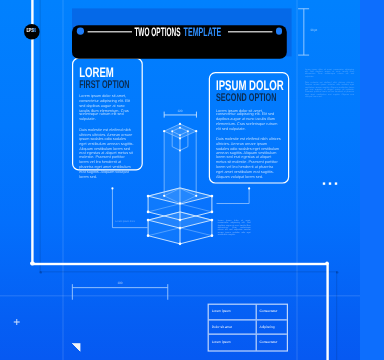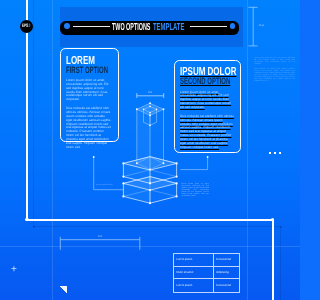--- a/index.html
+++ b/index.html
@@ -20,21 +20,21 @@
   
   #eps{position:absolute;left:19.9px;top:19.9px;width:13.4px;height:13.4px;border-radius:50%;background:#000;z-index:6;}
   #eps .t{position:absolute;font-size:4.9px;font-weight:bold;line-height:4.9px;top:5.6px;
           white-space:nowrap;font-family:"Liberation Sans",sans-serif;display:inline-block;
           transform-origin:left center;}
   #eps .e{color:#fff;left:2.4px;transform:scaleX(0.62);}
   #eps .n{color:#4da3ff;left:7.5px;transform:scaleX(0.6);}
 
   
   #hband{position:absolute;left:60px;top:7px;width:183px;height:40px;background:#0569e8;}
-  #hbar{position:absolute;left:60.4px;top:20.6px;width:178.8px;height:14px;background:#000;border-radius:5.7px;z-index:5;}
+  #hbar{position:absolute;left:60.4px;top:20.6px;width:178.8px;height:28px;background:#000;border-radius:5.7px;z-index:5;}
   #hbar .knob{position:absolute;width:5.8px;height:5.8px;border-radius:50%;background:#1d7dfb;top:2.8px;}
   #hbar .rule{position:absolute;height:0.9px;background:#e8e8e8;top:5.3px;}
   #hbar .ttl{position:absolute;font-size:10.2px;font-weight:bold;white-space:nowrap;letter-spacing:0px;
              line-height:11.4px;top:1.0px;
              font-family:"Liberation Sans",sans-serif;display:inline-block;
              transform-origin:left center;}
   #hbar .w{transform:scaleX(0.53);}
   #hbar .b{transform:scaleX(0.58);}
   #hbar .w{color:#fff;}
   #hbar .b{color:#2f90ff;}
@@ -122,21 +122,21 @@
     <span class="knob" style="left:169.3px;"></span>
   </div>
 
   <div class="card" style="left:59.7px;top:48px;width:59px;height:93.6px;">
     <h1>LOREM</h1>
     <h2>FIRST OPTION</h2>
     <p>Lorem ipsum dolor sit amet, consectetur adipiscing elit. Elit sed dapibus augue at nunc iaculis illum elementum. Cras scelerisque rutrum elit sed vulputate.</p>
     <p>Duis molestie est eleifend nibh ultrices ultricies. Aenean ornare ipsum sodales odio sodales eget vestibulum aenean sagittis. Aliquam vestibulum lorem sed erat egestas at aliquet metus sit molestie. Praesent porttitor lorem vel leo hendrerit at pharetra eget amet vestibulum erat sagittis. Aliquam volutpat lorem sed.</p>
   </div>
 
-  <div class="card" style="left:173.7px;top:59.5px;width:67.5px;height:93.8px;text-decoration:underline;">
+  <div class="card" style="left:173.7px;top:59.5px;width:67.5px;height:93.8px;">
     <h1>IPSUM DOLOR</h1>
     <h2>SECOND OPTION</h2>
     <p>Lorem ipsum dolor sit amet, consectetur adipiscing elit. Elit sed dapibus augue at nunc iaculis illum elementum. Cras scelerisque rutrum elit sed vulputate.</p>
     <p>Duis molestie est eleifend nibh ultrices ultricies. Aenean ornare ipsum sodales odio sodales eget vestibulum aenean sagittis. Aliquam vestibulum lorem sed erat egestas at aliquet metus sit molestie. Praesent porttitor lorem vel leo hendrerit at pharetra eget amet vestibulum erat sagittis. Aliquam volutpat lorem sed.</p>
   </div>
 
   <div id="sidenote">
     <p>Lorem ipsum dolor sit amet, consectetur adipiscing elit. Sed dapibus augue at nunc iaculis illum elementum. Cras scelerisque rutrum elit sed vulputate.</p>
     <p>Duis molestie est eleifend nibh ultrices ultricies. Aenean ornare ipsum sodales odio sodales eget vestibulum aenean sagittis. Aliquam vestibulum lorem sed erat egestas at aliquet metus sit molestie. Praesent porttitor lorem vel leo hendrerit at pharetra eget amet vestibulum erat sagittis. Aliquam erat volutpat lorem sed.</p>
   </div>

